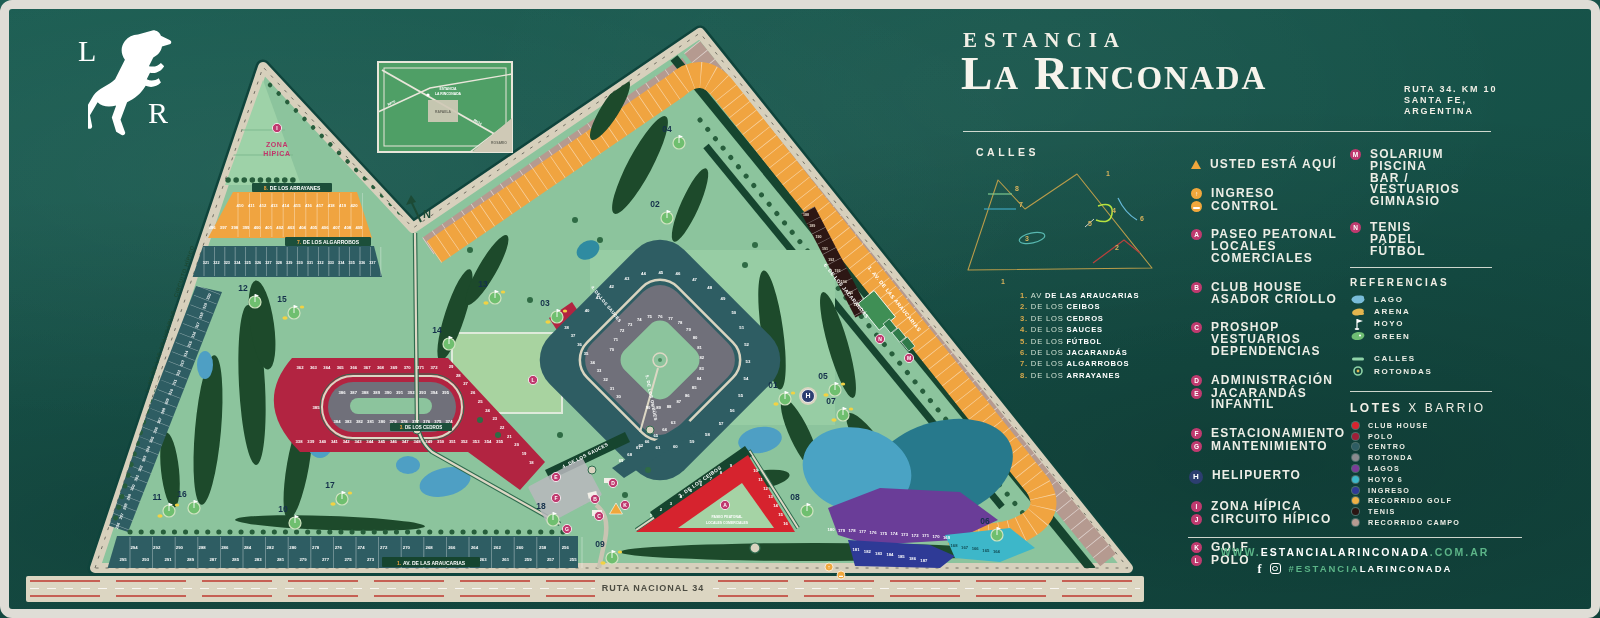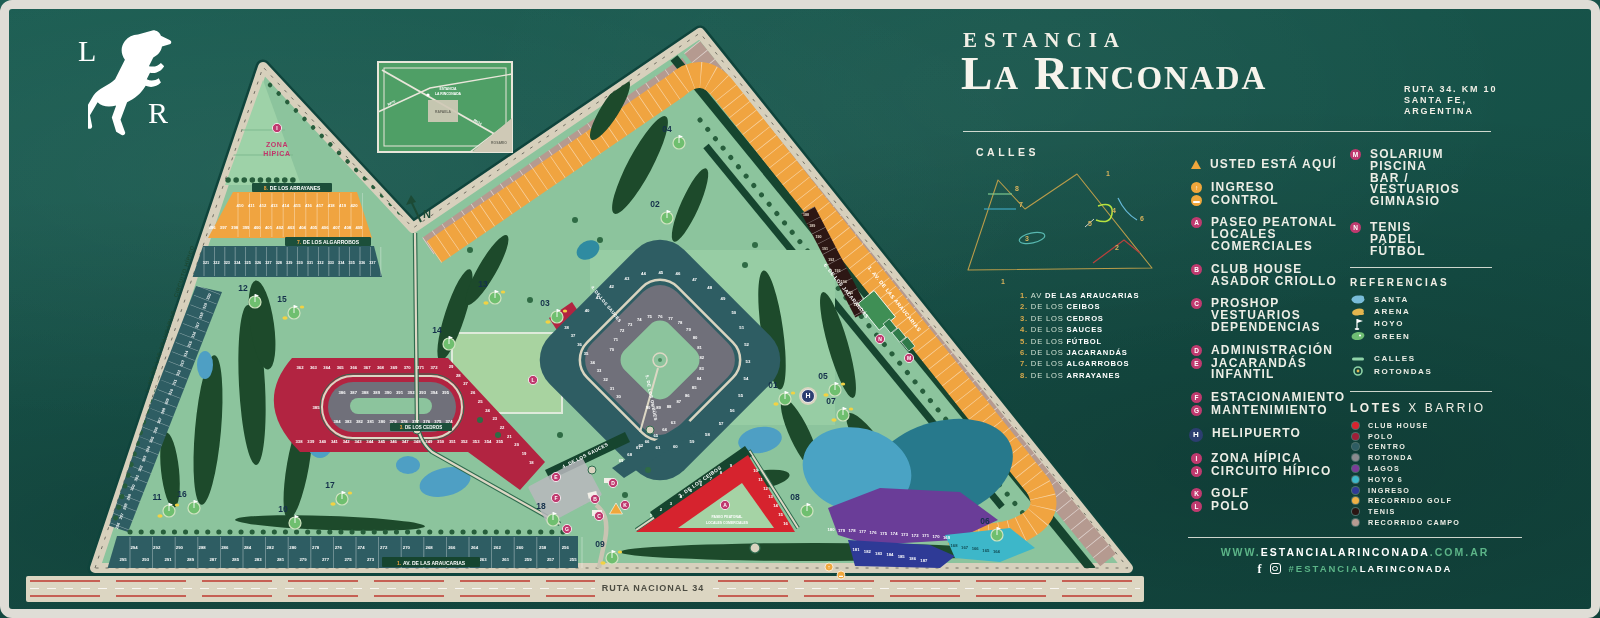--- a/index.html
+++ b/index.html
@@ -22,21 +22,21 @@
          font-variant:small-caps;letter-spacing:2px;color:#f6f4ec;line-height:50px;}
   #address{left:1404px;top:84px;font-size:9px;font-weight:bold;letter-spacing:1.8px;line-height:11px;color:#f1efe6;}
   .hr{height:1px;background:rgba(238,240,230,.85);}
   #hr1{left:963px;top:131px;width:528px;}
   #calles-head{left:976px;top:146px;font-size:10.5px;font-weight:bold;letter-spacing:3.5px;color:#f1efe6;}
   #streets{left:1020px;top:290px;font-size:7.6px;letter-spacing:.8px;line-height:11.4px;}
   .st-num{color:#d7a94c;font-weight:bold;}
   .st-pre{color:#cfe0d2;}
   .st-name{color:#ffffff;font-weight:bold;}
   
-  #legend-main{left:1191px;top:159px;width:165px;display:flex;flex-direction:column;gap:10px;}
+  #legend-main{left:1191px;top:159px;width:165px;display:flex;flex-direction:column;gap:16px;}
   #facilities{left:1350px;top:149px;width:150px;display:flex;flex-direction:column;gap:13px;}
   .legend-item{display:flex;gap:9px;margin-bottom:1px;}
   .mk{width:11px;height:11px;border-radius:50%;background:#bf3a6f;color:#fff;flex:none;
       display:flex;align-items:center;justify-content:center;font-size:6.5px;font-weight:bold;margin-top:0px;}
   .mk.orange{background:#f0a73c;}
   .mk.navy{background:#2c3e70;width:14px;height:14px;font-size:8px;margin-left:-2px;}
   .mk-tri{width:0;height:0;border-left:5.5px solid transparent;border-right:5.5px solid transparent;
           border-bottom:9px solid #f0a73c;flex:none;margin:1px 0 0 0;}
   .legend-lines{font-size:12px;font-weight:bold;letter-spacing:1.2px;line-height:11.8px;color:#edeee6;}
   
@@ -944,21 +944,21 @@
     </div>
 
   <div id="ref-hr" class="abs hr"></div>
   <div id="ref-head" class="abs">REFERENCIAS</div>
   <div id="ref-list" class="abs">
       <div class="ref-row">
         <svg width="16" height="12" viewBox="0 0 16 12">
           <ellipse cx="8" cy="6.5" rx="6.5" ry="4" fill="#79bcd9"></ellipse>
           <ellipse cx="11" cy="4.5" rx="3" ry="2" fill="#79bcd9"></ellipse>
         </svg>
-        <span>SANTA</span>
+        <span>LAGO</span>
       </div>
       <div class="ref-row">
         <svg width="16" height="12" viewBox="0 0 16 12">
           <ellipse cx="8" cy="6" rx="6" ry="3.4" fill="#e3b54e" transform="rotate(-12 8 6)"></ellipse>
           <ellipse cx="11.5" cy="7.5" rx="2.6" ry="1.6" fill="#e3b54e"></ellipse>
         </svg>
         <span>ARENA</span>
       </div>
       <div class="ref-row">
         <svg width="16" height="12" viewBox="0 0 16 12">

